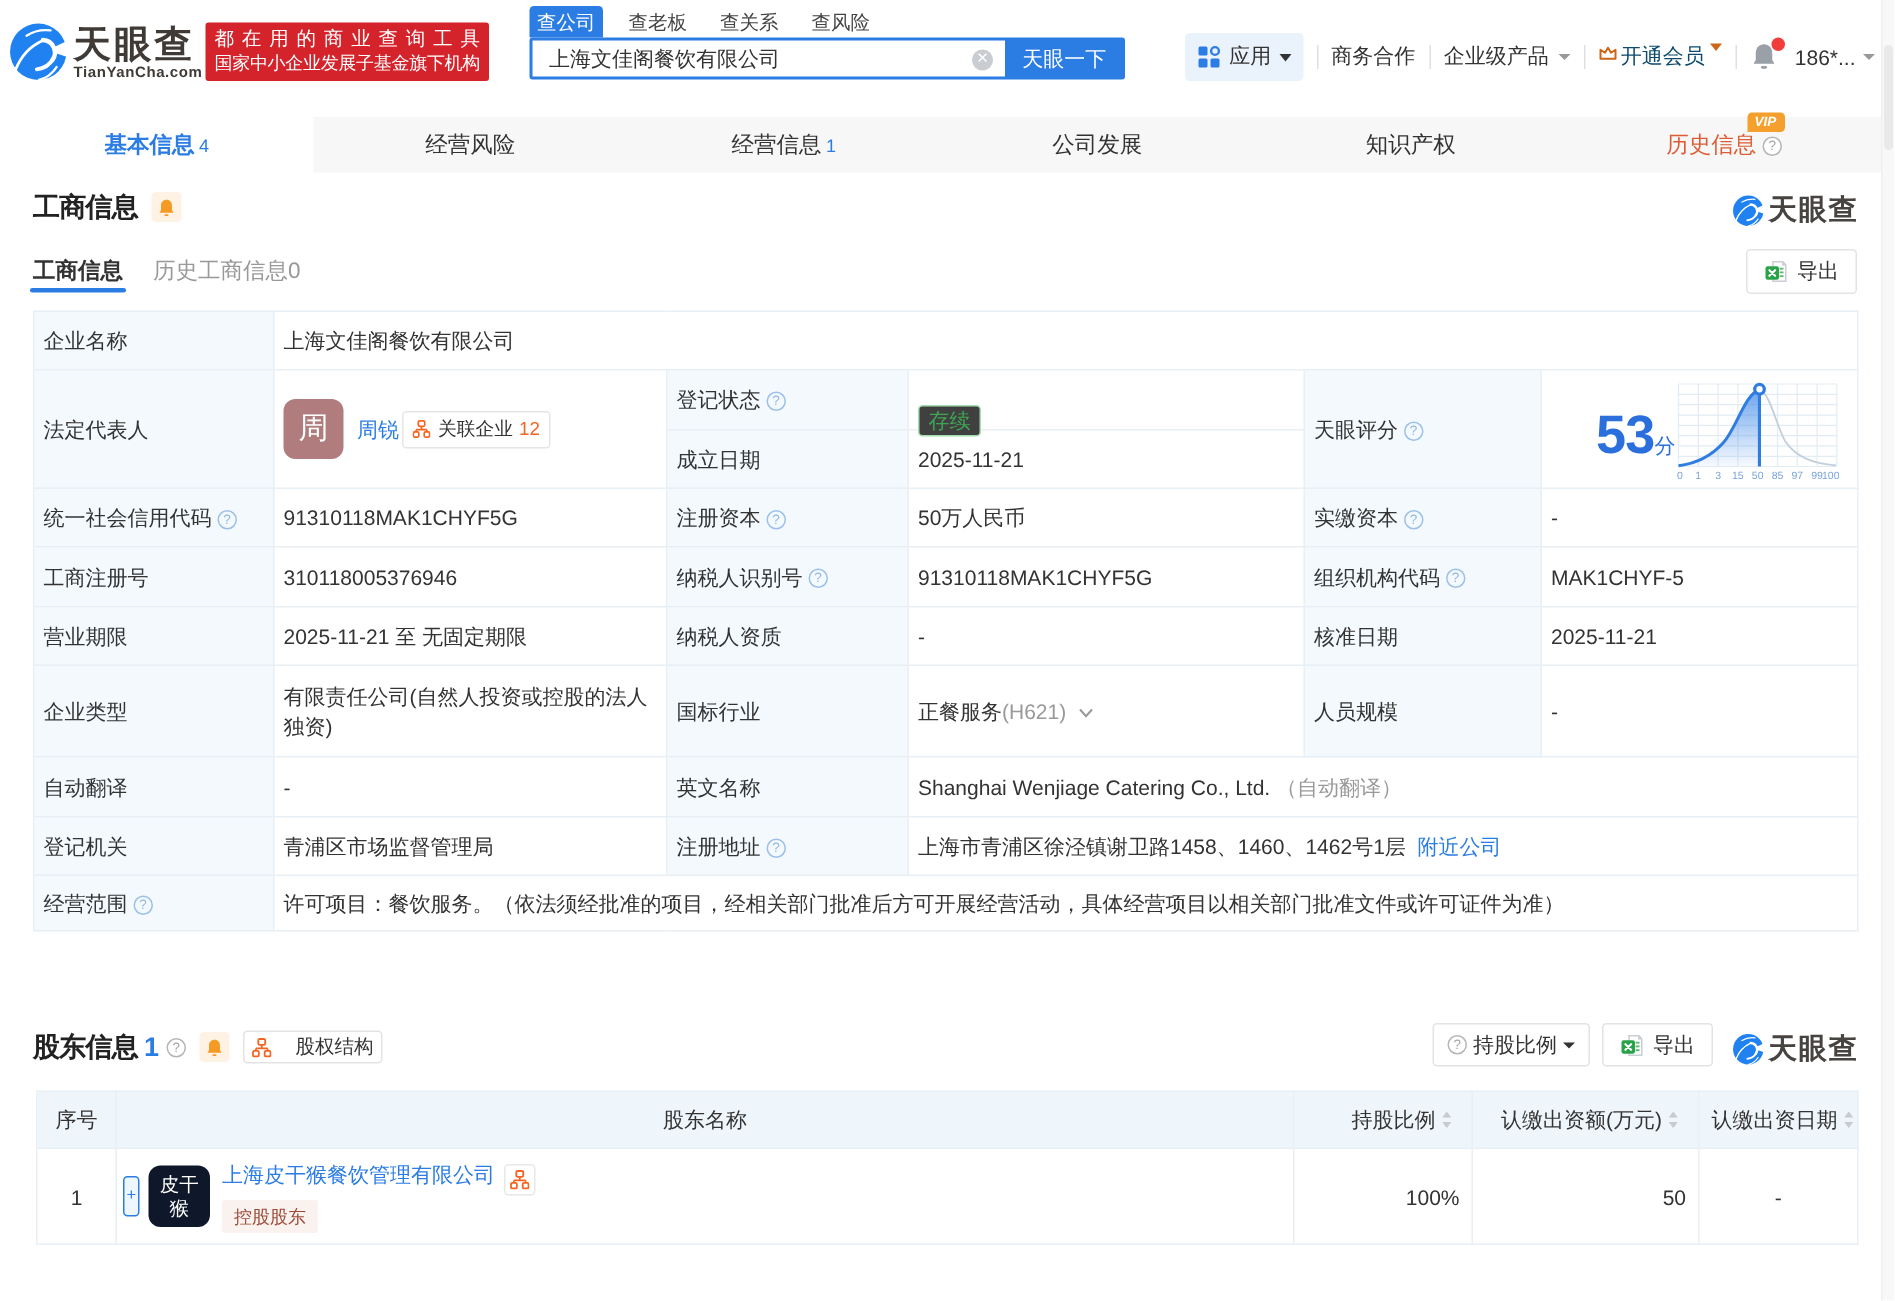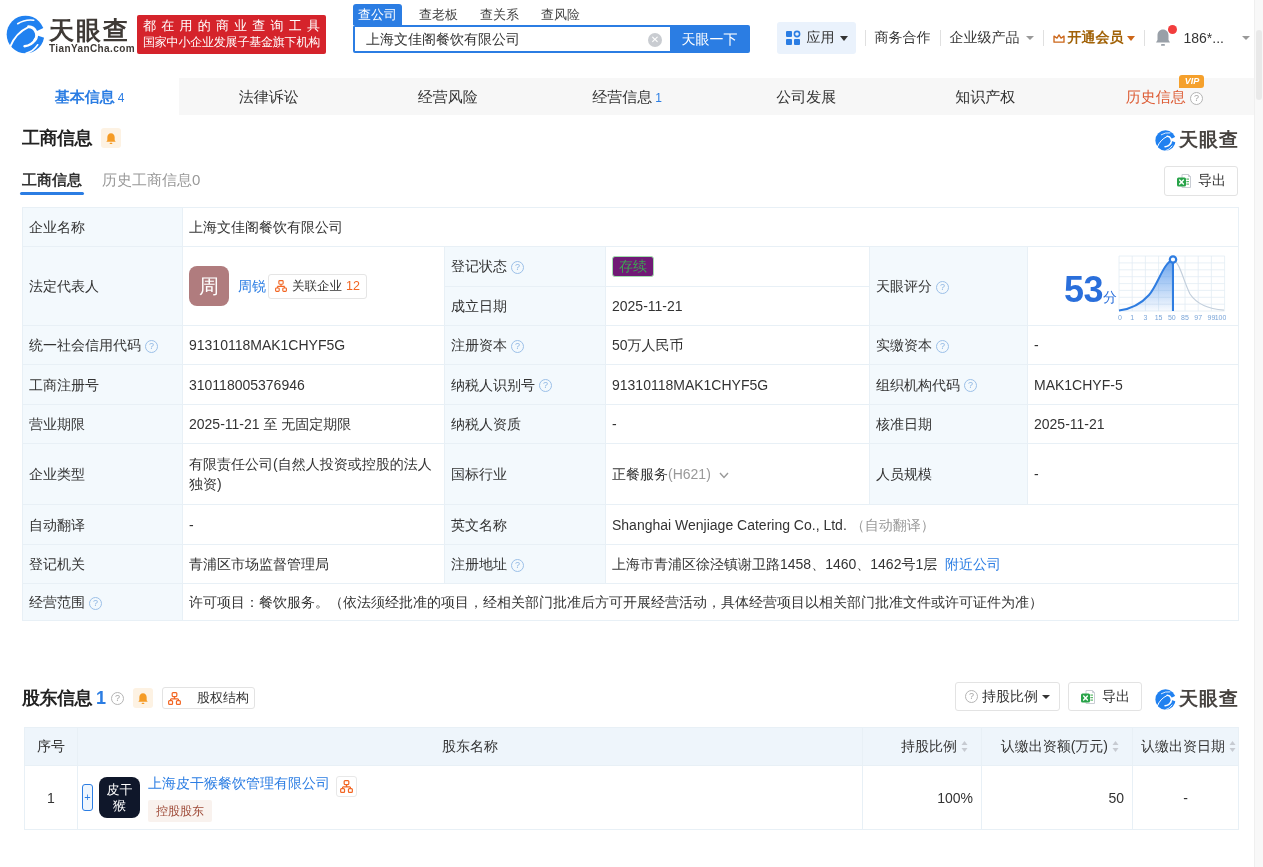--- a/index.html
+++ b/index.html
@@ -24,27 +24,27 @@
 .searchbox .txt { position:absolute; left:11px; top:4px; font-size:14px; color:#333; }
 .searchbox .clear { position:absolute; right:86px; top:6px; width:14px; height:14px; border-radius:50%; background:#c9ccd1; color:#fff; font-size:10px; line-height:14px; text-align:center; }
 .searchbox .btn { position:absolute; right:-1px; top:-1px; width:79px; height:26px; background:#2b7de3; color:#fff; font-size:14px; text-align:center; line-height:26px; }
 
 .rmenu { position:absolute; right:13px; top:22px; height:32px; display:flex; align-items:center; font-size:14px; color:#333; white-space:nowrap; }
 .appbtn { background:#eaf2fc; border-radius:3px; height:32px; display:flex; align-items:center; padding:0 8px; }
 .appbtn .t { margin:0 5px 0 6px; }
 .sep { width:1px; height:16px; background:#e0e0e0; margin:0 9px; }
 .caret { width:0; height:0; border-left:4px solid transparent; border-right:4px solid transparent; border-top:5px solid #333; display:inline-block; }
 .caret.sm { border-left-width:4px; border-right-width:4px; border-top-width:4px; border-top-color:#999; }
-.vipitem { color:#a16207; display:flex; align-items:center; font-weight:700; }
+.vipitem { color:#0c4a6e; display:flex; font-weight:400; }
 .vipitem .t { margin:0 3px; }
 .caret.or { border-top-color:#cc6619; }
 .bellwrap { position:relative; width:20px; height:20px; }
 .reddot { position:absolute; right:-3px; top:-3px; width:9px; height:9px; background:#f23d3d; border-radius:50%; }
 .phone { margin-left:10px; display:flex; align-items:center; }
-.phone .t { margin-right:18px; }
+.phone .t { margin-right:5px; }
 
 .navtabs { width:1254px; height:37px; background:#f7f7f7; display:flex; }
 .ntab { flex:1; text-align:center; line-height:37px; font-size:15px; color:#333; position:relative; }
 .ntab.on { background:#fff; color:#2b7de3; font-weight:bold; }
 .ntab .cnt { font-size:12px; color:#2b7de3; margin-left:3px; font-weight:normal; }
 .ntab.hist { color:#dd5c35; }
 .vipbadge { position:absolute; top:-3px; left:50%; margin-left:15px; width:25px; height:13px; background:#f5a02c; border-radius:3px 3px 3px 0; color:#fff; font-size:9px; font-weight:bold; line-height:13px; text-align:center; font-style:italic; }
 .qmark { display:inline-block; width:13px; height:13px; border:1px solid #b5b5b5; border-radius:50%; color:#a3a3a3; font-size:9px; line-height:11px; text-align:center; vertical-align:middle; background:#fff; font-weight:normal; }
 .qmark.b { border-color:#9cc0e8; color:#8fb6e3; background:transparent; }
 
@@ -64,21 +64,21 @@
 .exportbtn .t { margin-left:6px; }
 
 table.info { border-collapse:collapse; width:1216px; table-layout:fixed; }
 table.info td { border:1px solid #e8f0f6; font-size:14px; color:#333; padding:2px 4px 2px 6px; vertical-align:middle; line-height:20px; }
 table.info tr td:first-child { padding-left:6px; }
 table.info td.lb { background:#f3f9fd; color:#333; }
 table.info td .gray { color:#999; }
 .score53 { font-size:36px; font-weight:bold; color:#2a6fdb; letter-spacing:-0.5px; line-height:36px; }
 .score53 .fen { font-size:14px; font-weight:normal; color:#2a6fdb; }
 
-.badge-green { display:inline-block; border:1px solid #a3dfae; background:#701a75; color:#3da553; font-size:14px; line-height:19px; padding:0 6px; border-radius:3px; position:relative; top:0; }
+.badge-green { display:inline-block; border:1px solid #a3dfae; background:#404040; color:#3da553; font-size:14px; line-height:19px; padding:0 6px; border-radius:3px; position:relative; top:14px; }
 .avatar { width:40px; height:40px; border-radius:8px; background:#b07c7e; color:#fff; text-align:center; display:flex; align-items:center; justify-content:center; }
 .linkb { color:#2b7de3; text-decoration:none; }
 .relbadge { display:inline-flex; align-items:center; border:1px solid #e5e5e5; border-radius:3px; height:25px; padding:0 6px; font-size:12.5px; color:#333; background:#fff; }
 .relbadge .n { color:#f26522; margin-left:4px; }
 
 .shbtn { border:1px solid #e3e3e3; border-radius:3px; height:22px; display:inline-flex; align-items:center; padding:0 5px; font-size:13px; color:#333; background:#fff;gap:12px; }
 table.sh { border-collapse:collapse; width:1214px; table-layout:fixed; }
 table.sh th { background:#eef5fb; font-weight:normal; font-size:14px; color:#333; height:38px; border:1px solid #e8f0f6; padding:0 8px; white-space:nowrap;margin-top:25px; }
 table.sh td { border:1px solid #e8f0f6; font-size:14px; padding:0 8px; }
 .sortar { display:inline-block; vertical-align:middle; margin-left:4px; }
@@ -186,21 +186,20 @@
         </svg><div class="reddot"></div></div>
     <div class="phone">
         <span class="t">186*...</span>
         <span class="caret sm"></span>
       </div>
   </div>
 </div>
 
 <div class="navtabs">
   <div class="ntab on">基本信息<span class="cnt">4</span></div>
-  <div class="ntab">法律诉讼</div>
   <div class="ntab">经营风险</div>
   <div class="ntab">经营信息<span class="cnt">1</span></div>
   <div class="ntab">公司发展</div>
   <div class="ntab">知识产权</div>
   <div class="ntab hist">历史信息 <span class="qmark">?</span><span class="vipbadge">VIP</span></div>
 </div>
 
 <div class="sect" id="s1">
   <div class="h2row" style="padding-top:11px;">
       <h2>工商信息</h2>

